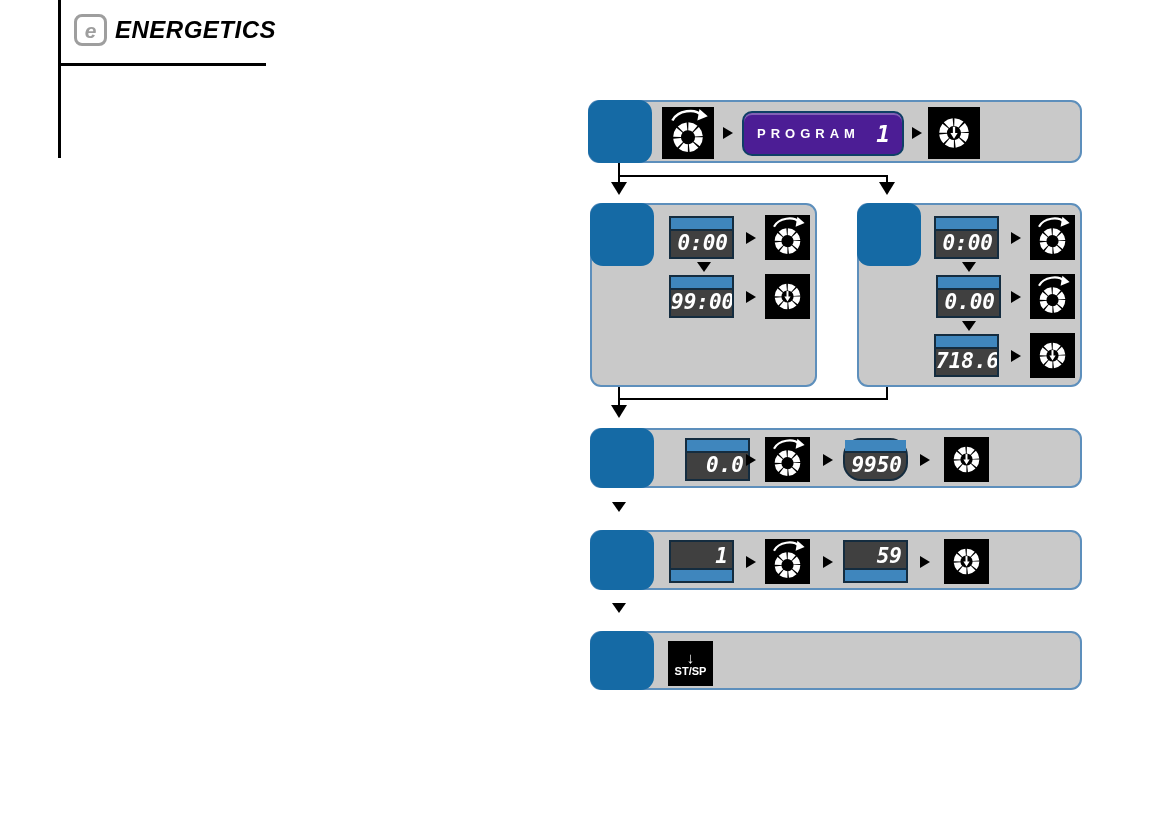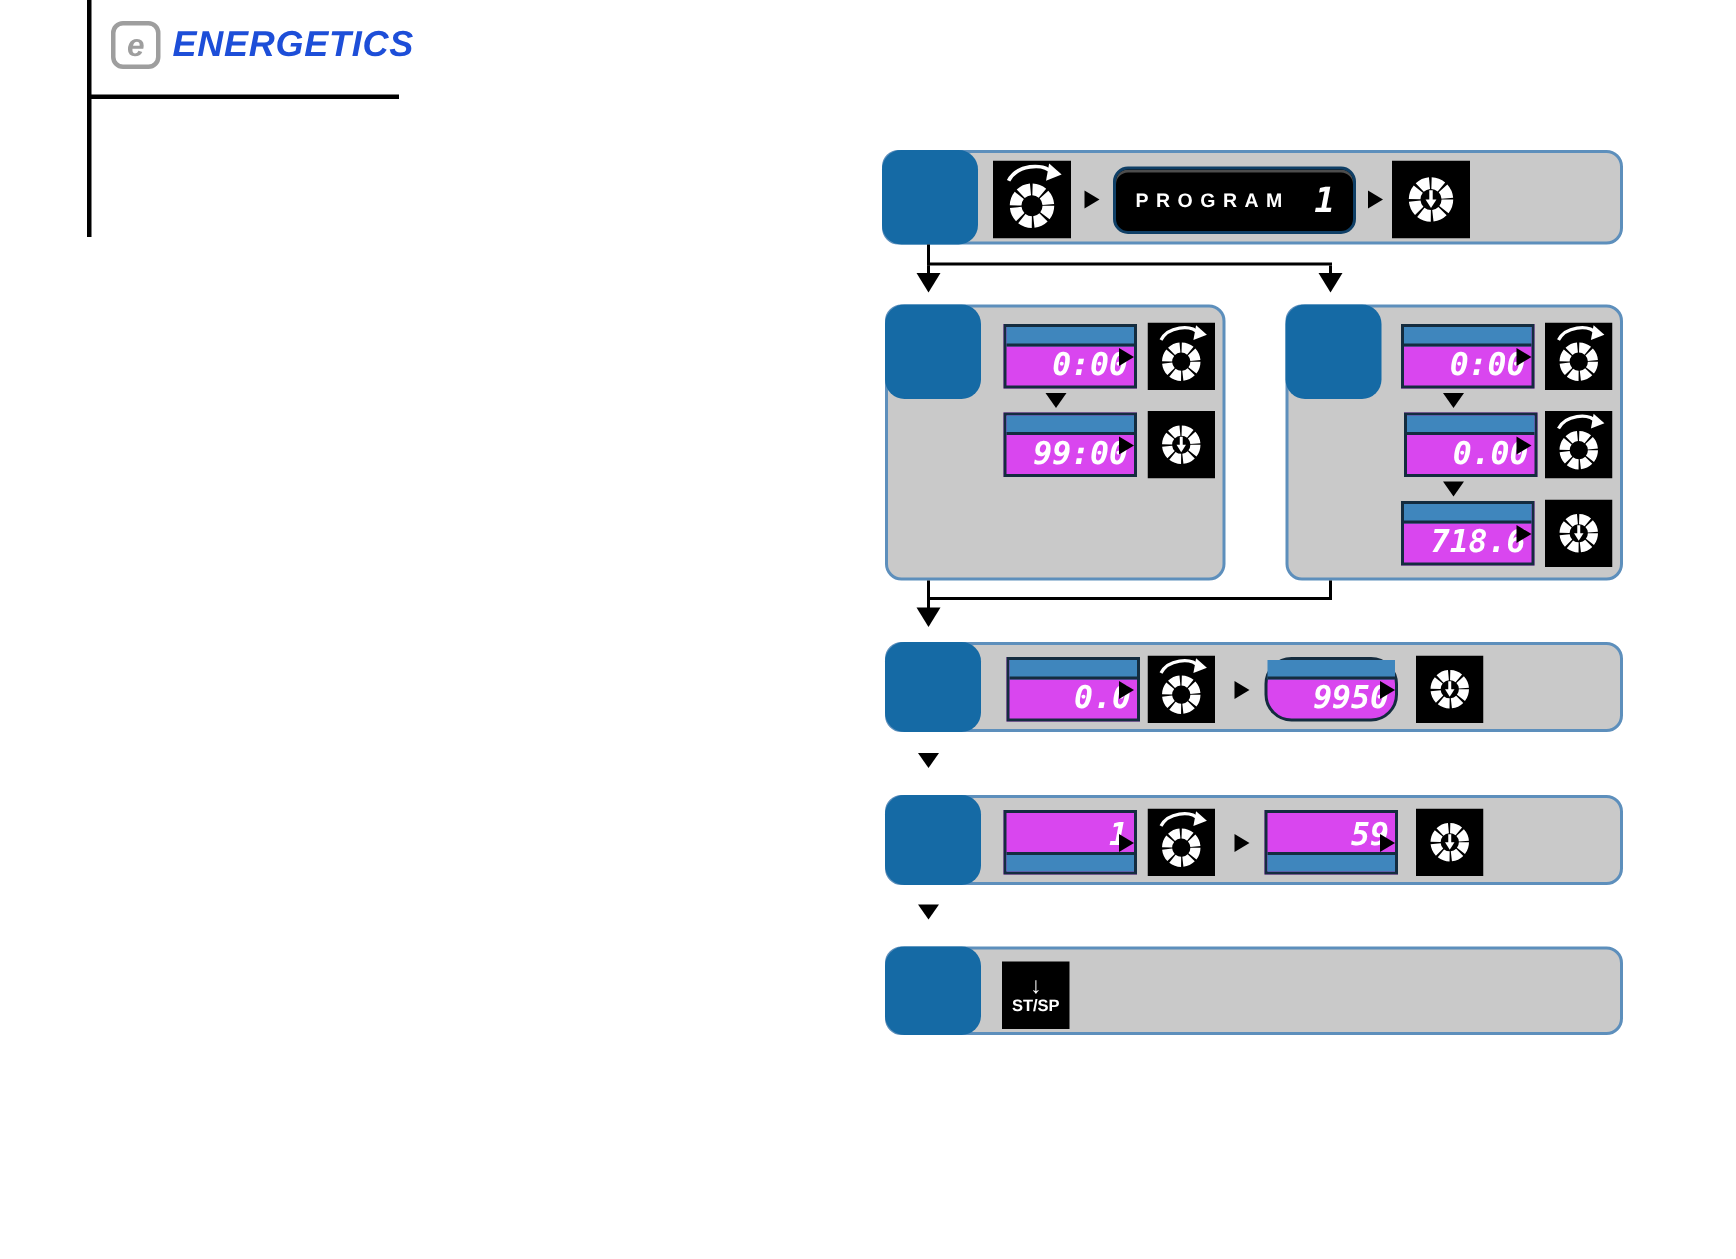--- a/index.html
+++ b/index.html
@@ -12,21 +12,21 @@
   
   .rule { position:absolute; background:#000; }
   .logo-wrap { position:absolute; left:74px; top:14px; display:flex; align-items:center; gap:8px; }
   .logo-mark {
     width:27px; height:26px; border:3px solid #9e9e9e; border-radius:8px;
     display:flex; align-items:center; justify-content:center;
     color:#9e9e9e; font-weight:bold; font-style:italic; font-size:21px; line-height:1;
     background:#fff;
   }
   .logo-text {
-    color:#1d4ed8; font-weight:bold; font-style:italic; font-size:24px;
+    color:#000000; font-weight:bold; font-style:italic; font-size:24px;
     letter-spacing:0.5px; line-height:1;
   }
 
   
   .panel {
     position:absolute; background:#c9c9c9; border:2px solid #5d8fbc;
     border-radius:11px; box-sizing:border-box;
   }
   .tab {
     position:absolute; left:-2px; top:-2px; width:64px; background:#156aa5;
@@ -51,38 +51,38 @@
   }
   .tri-down {
     position:absolute; width:0; height:0;
     border-left:8px solid transparent; border-right:8px solid transparent;
     border-top:13px solid #000;
   }
   .cline { position:absolute; background:#000; }
 
   
   .lcd {
-    position:absolute; width:89px; height:43px; background:#d946ef;
+    position:absolute; width:65px; height:43px; background:#404040;
     border:2px solid #142c3f; box-sizing:border-box;
   }
   .lcd .band { position:absolute; left:0; right:0; height:11px; background:#3f86bd; }
   .lcd.band-top    .band { top:0; border-bottom:2px solid #142c3f; }
   .lcd.band-bottom .band { bottom:0; border-top:2px solid #142c3f; }
   .lcd .digits {
     position:absolute; left:0; right:0; height:26px;
     font-family:"DejaVu Sans Mono", monospace; font-weight:bold; font-style:italic;
     color:#fff; font-size:21px; line-height:26px; text-align:right; padding-right:4px;
     letter-spacing:0px; white-space:nowrap; overflow:hidden;
   }
   .lcd.band-top    .digits { bottom:1px; }
   .lcd.band-bottom .digits { top:1px; }
 
   
   .prog {
-    position:absolute; width:162px; height:45px; background:#000000;
+    position:absolute; width:162px; height:45px; background:#4c1d95;
     border:2px solid #0f3f66; border-radius:10px; box-sizing:border-box;
     display:flex; align-items:center; justify-content:space-between;
     box-shadow: inset 0 2px 0 rgba(255,255,255,0.3);
   }
   .prog-label {
     color:#fff; font-weight:bold; font-size:13px; letter-spacing:5px; padding-left:13px;
   }
   .prog-value {
     color:#fff; font-family:"DejaVu Sans Mono", monospace; font-weight:bold;
     font-style:italic; font-size:23px; padding-right:12px;
@@ -221,21 +221,21 @@
 
   <div class="cline" style="left:618px; top:387px; width:2px; height:12px;"></div>
   <div class="cline" style="left:618px; top:398px; width:270px; height:2px;"></div>
   <div class="cline" style="left:886px; top:387px; width:2px; height:12px;"></div>
   <div class="cline" style="left:618px; top:400px; width:2px; height:6px;"></div>
   <div class="tri-down" style="left:611px; top:405px;"></div>
 
   <div class="panel" style="left:590px; top:428px; width:492px; height:60px;">
     <div class="tab full"></div>
 
-    <div class="lcd band-top" style="left:79px; top:8px;">
+    <div class="lcd band-top" style="left:93px; top:8px;">
       <div class="band"></div>
       <div class="digits">0.0</div>
     </div>
     <div class="tri-right" style="left:154px; top:24px;"></div>
     <svg class="ic abs" style="left:173px; top:7px;" width="45" height="45" viewBox="0 0 50 50">
       <rect width="50" height="50" fill="#000"></rect>
       <circle cx="25" cy="29" r="10.5" fill="none" stroke="#fff" stroke-width="7.5" stroke-dasharray="6.9 1.35"></circle>
       <path d="M10 13 C15 3 32 1 38 8" fill="none" stroke="#fff" stroke-width="2.4"></path>
       <polygon points="36,2 44,9 34,13" fill="#fff"></polygon>
     </svg>

